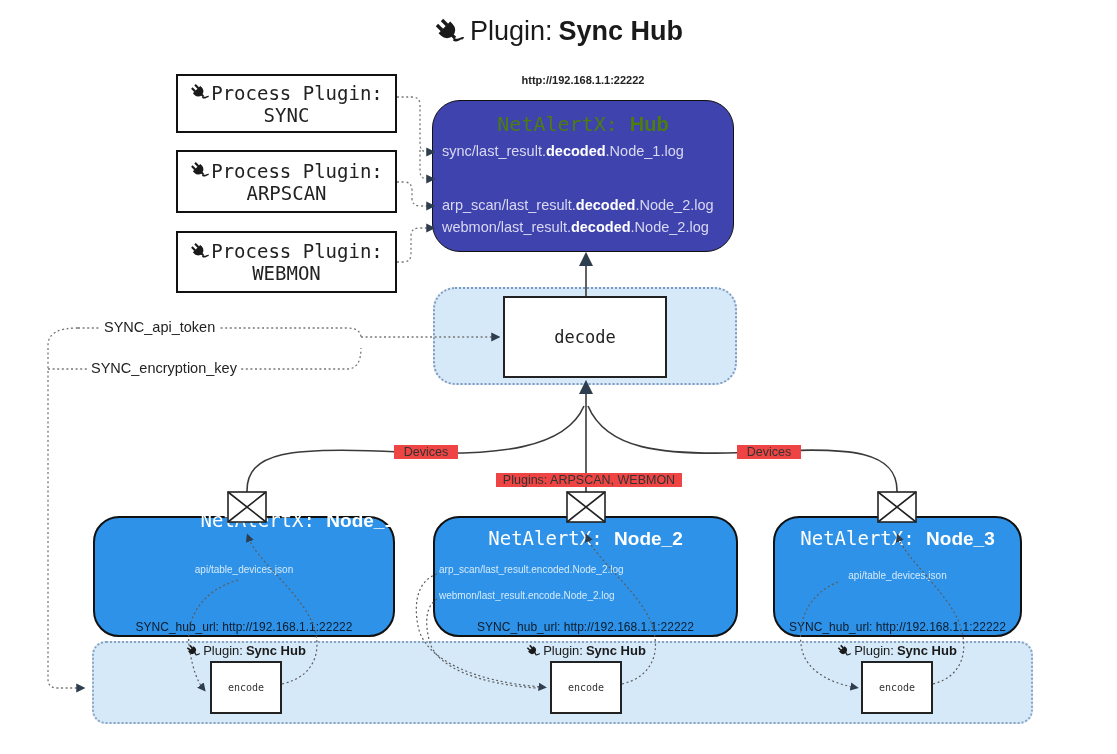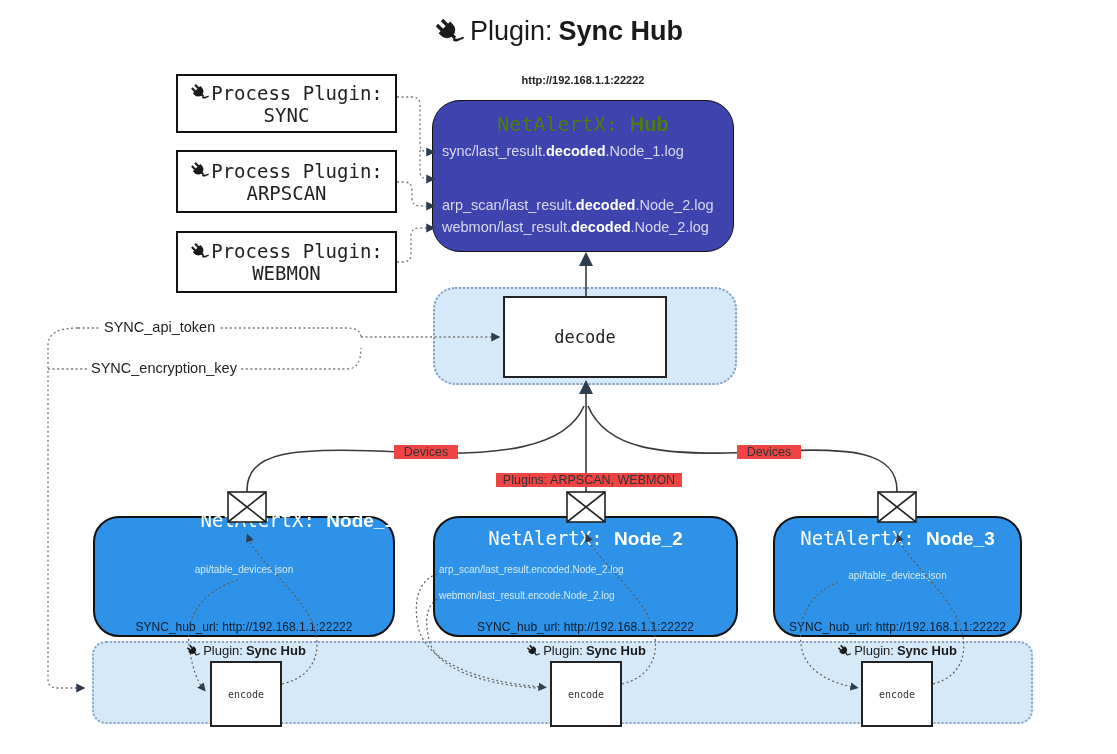--- a/index.html
+++ b/index.html
@@ -45,21 +45,21 @@
   .node{top:516px;height:121px;background:#2d92e8;border:2px solid #111;border-radius:26px;
         box-sizing:border-box;z-index:1;}
   .nodetitle{text-align:center;font-size:19px;color:#fff;z-index:2;white-space:nowrap;}
   .nodetitle .b{font-family:"Liberation Sans",sans-serif;font-weight:bold;}
   .nodefile{font-size:10px;color:#d5eafc;z-index:2;white-space:nowrap;}
   .nodeurl{font-size:12px;color:#0d1b2a;text-align:center;z-index:2;white-space:nowrap;}
 
   
   #strip{left:92px;top:641px;width:941px;height:83px;background:#d6e9f8;border:2px dotted #8aa5c4;
          border-radius:14px;box-sizing:border-box;z-index:1;}
-  .encbox{top:661px;width:72px;height:66px;background:#fff;border:2px solid #222;box-sizing:border-box;
+  .encbox{top:661px;width:72px;height:53px;background:#fff;border:2px solid #222;box-sizing:border-box;
           display:flex;align-items:center;justify-content:center;
           font-family:"DejaVu Sans Mono",monospace;font-size:10px;color:#333;z-index:2;}
   .enclabel{top:643px;width:140px;display:flex;justify-content:center;align-items:center;gap:3px;
             font-size:13px;color:#1a1a1a;z-index:4;white-space:nowrap;}
   .enclabel .b{font-weight:bold;}
 
   
   #overlay{position:absolute;left:0;top:0;width:1117px;height:754px;z-index:3;pointer-events:none;}
   .solid{fill:none;stroke:#3a3a3a;stroke-width:1.6;}
   .dot{fill:none;stroke:#777;stroke-width:1.3;stroke-dasharray:2 2.6;}

